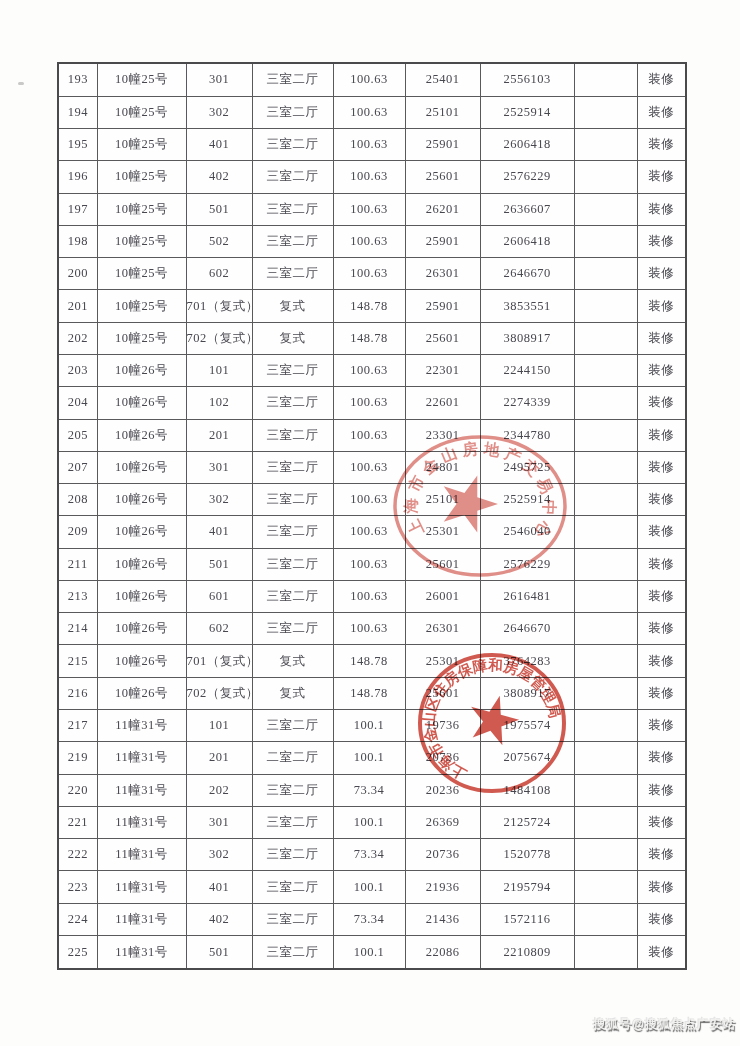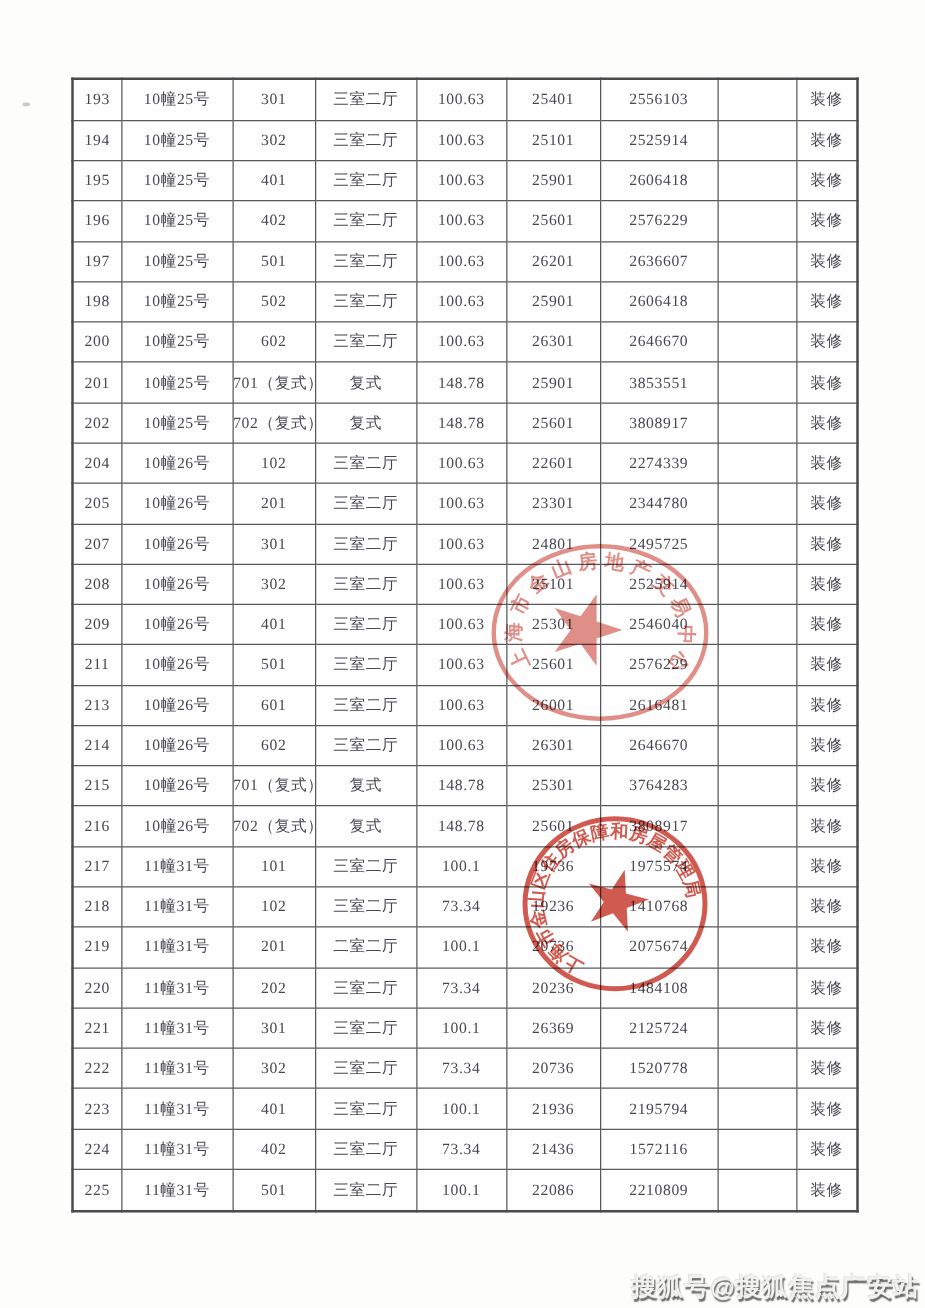--- a/index.html
+++ b/index.html
@@ -22,21 +22,21 @@
     text-align:center;vertical-align:middle;
     font-size:12.5px;color:#47474f;
     padding:0;overflow:hidden;white-space:nowrap;
     letter-spacing:0.5px;
   }
   table.price{border:2px solid #4a4a4c;}
   .seal{position:absolute;mix-blend-mode:multiply;pointer-events:none;}
   .seal text{font-family:"Liberation Serif","DejaVu Serif",serif;font-weight:bold;}
   .watermark{
     position:absolute;top:1016px;right:4px;
-    font-size:20px;font-weight:bold;letter-spacing:1px;
+    font-size:12px;font-weight:bold;letter-spacing:1px;
     color:#f1f1ef;
     text-shadow:1px 2px 1px rgba(95,95,95,0.95), -1px -1px 0 rgba(220,220,220,0.8);
     font-family:"Liberation Sans","DejaVu Sans",sans-serif;
   }
 </style>
 </head>
 <body>
 
 <div class="page">
 
@@ -149,20 +149,31 @@
         <td>10幢25号</td>
         <td>702（复式）</td>
         <td>复式</td>
         <td>148.78</td>
         <td>25601</td>
         <td>3808917</td>
         <td></td>
         <td>装修</td>
       </tr>
         <tr>
+        <td>203</td>
+        <td>10幢26号</td>
+        <td>101</td>
+        <td>三室二厅</td>
+        <td>100.63</td>
+        <td>22301</td>
+        <td>2244150</td>
+        <td></td>
+        <td>装修</td>
+      </tr>
+        <tr>
         <td>204</td>
         <td>10幢26号</td>
         <td>102</td>
         <td>三室二厅</td>
         <td>100.63</td>
         <td>22601</td>
         <td>2274339</td>
         <td></td>
         <td>装修</td>
       </tr>
@@ -266,31 +277,20 @@
         <td>装修</td>
       </tr>
         <tr>
         <td>217</td>
         <td>11幢31号</td>
         <td>101</td>
         <td>三室二厅</td>
         <td>100.1</td>
         <td>19736</td>
         <td>1975574</td>
-        <td></td>
-        <td>装修</td>
-      </tr>
-        <tr>
-        <td>218</td>
-        <td>11幢31号</td>
-        <td>102</td>
-        <td>三室二厅</td>
-        <td>73.34</td>
-        <td>19236</td>
-        <td>1410768</td>
         <td></td>
         <td>装修</td>
       </tr>
         <tr>
         <td>219</td>
         <td>11幢31号</td>
         <td>201</td>
         <td>二室二厅</td>
         <td>100.1</td>
         <td>20736</td>

